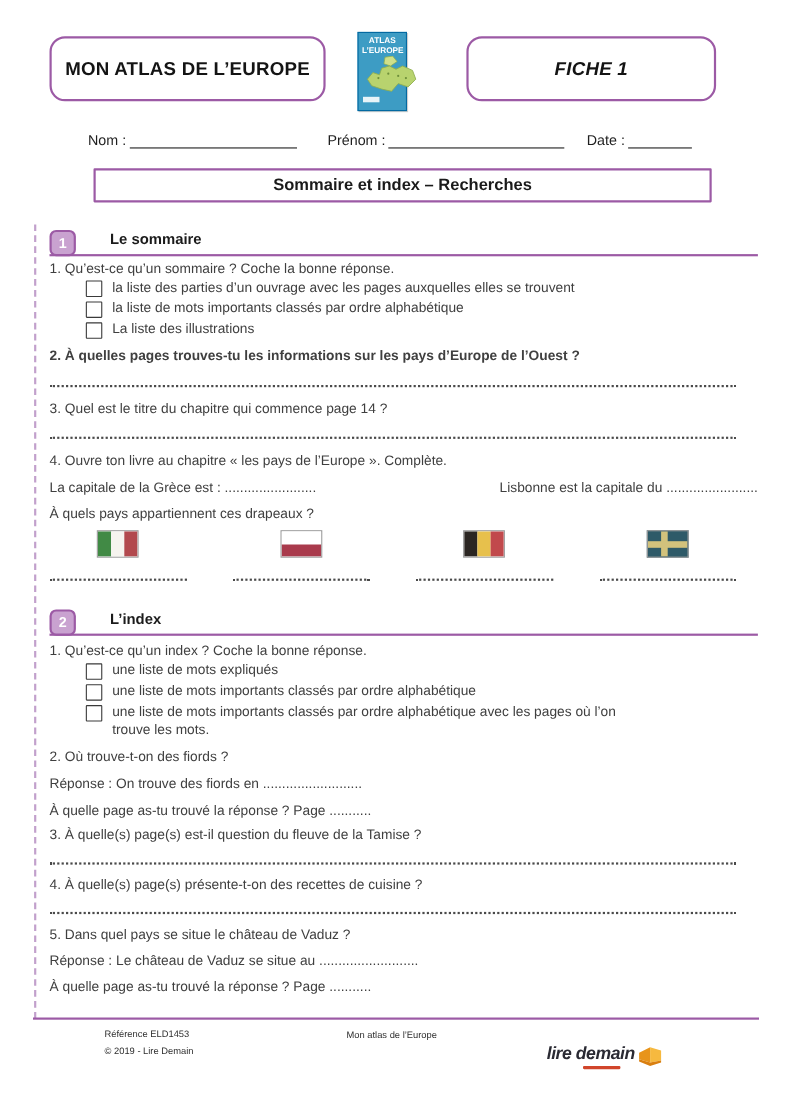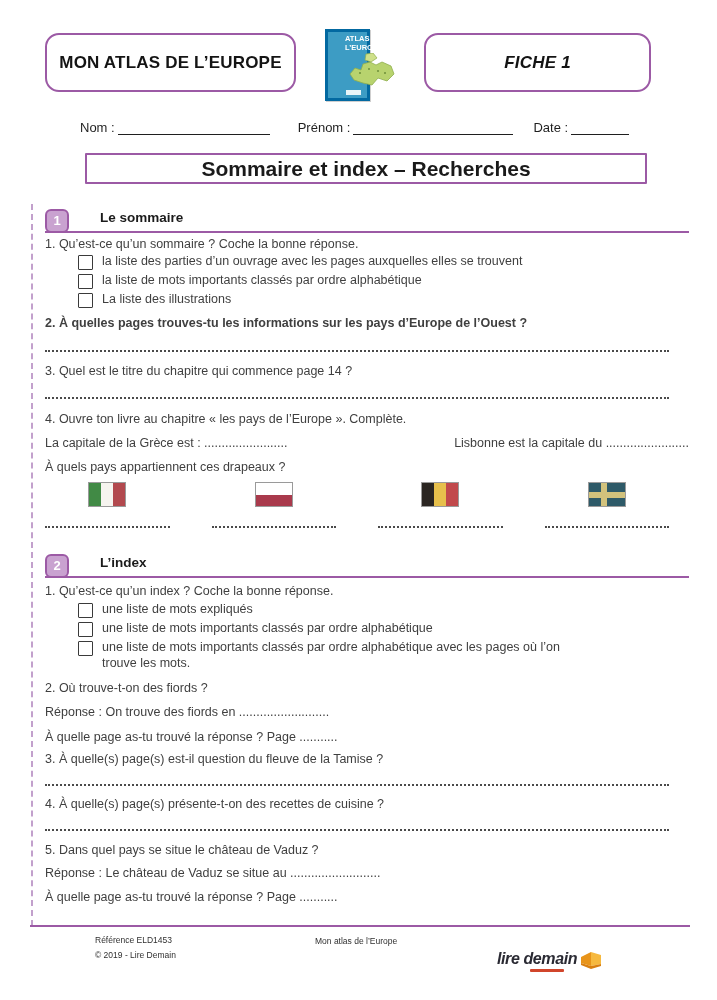--- a/index.html
+++ b/index.html
@@ -7,35 +7,35 @@
         font-family:"Liberation Sans",sans-serif;color:#3f3f3f;overflow:hidden;}
 
   
   .hbox{position:absolute;border:2px solid #9c5aa5;border-radius:14px;background:#fff;
         display:flex;align-items:center;justify-content:center;
         font-weight:bold;color:#141414;font-size:17px;letter-spacing:.2px;box-sizing:border-box;}
   .hbox-left{top:33px;left:45px;width:251px;height:59px;}
   .hbox-right{top:33px;left:424px;width:227px;height:59px;font-style:italic;}
 
   .cover{position:absolute;top:29px;left:325px;width:45px;height:72px;background:#3d9cc4;
-         border:3px solid #0369a1;box-sizing:border-box;padding:2px 17px;box-shadow:1px 1px 0 #cfcfcf;}
+         border:1px solid #0369a1;box-sizing:border-box;padding:2px 3px;box-shadow:1px 1px 0 #cfcfcf;}
   .cover-title{color:#fff;font-weight:bold;font-size:7.5px;line-height:1.2;text-align:center;}
   .cover svg{display:block;margin-top:1px;}
 
   .idrow{position:absolute;top:115px;left:80px;display:flex;align-items:flex-end;
          font-size:13px;color:#1f1f1f;height:20px;}
   .idrow .lbl{white-space:nowrap;padding-right:3px;}
   .uline{border-bottom:1.5px solid #1f1f1f;height:15px;display:inline-block;}
   .w-nom{width:152px;margin-right:28px;}
   .w-pre{width:160px;margin-right:20px;}
   .w-dat{width:58px;}
 
   .banner{position:absolute;top:153px;left:85px;width:562px;height:31px;border:2px solid #9c5aa5;
           border-radius:1px;display:flex;align-items:center;justify-content:center;
-          font-weight:bold;font-size:21px;color:#1a1a1a;box-sizing:border-box;background:#fff;}
+          font-weight:bold;font-size:15px;color:#1a1a1a;box-sizing:border-box;background:#fff;}
 
   .rail{position:absolute;left:31px;top:204px;height:722px;border-left:2px dashed #c2a0cc;}
 
   
   .sec-h{position:absolute;left:45px;right:28px;height:27px;border-bottom:2px solid #9c5aa5;
          display:flex;align-items:center;}
   .badge{width:24px;height:24px;background:#c9a2d0;border:2px solid #9c5aa5;border-radius:6px;
          color:#fff;font-weight:bold;font-size:13px;display:flex;align-items:center;justify-content:center;
          box-sizing:border-box;margin-top:6px;}
   .sec-title{margin-left:31px;font-weight:bold;font-size:13.5px;color:#1b1b1b;}

